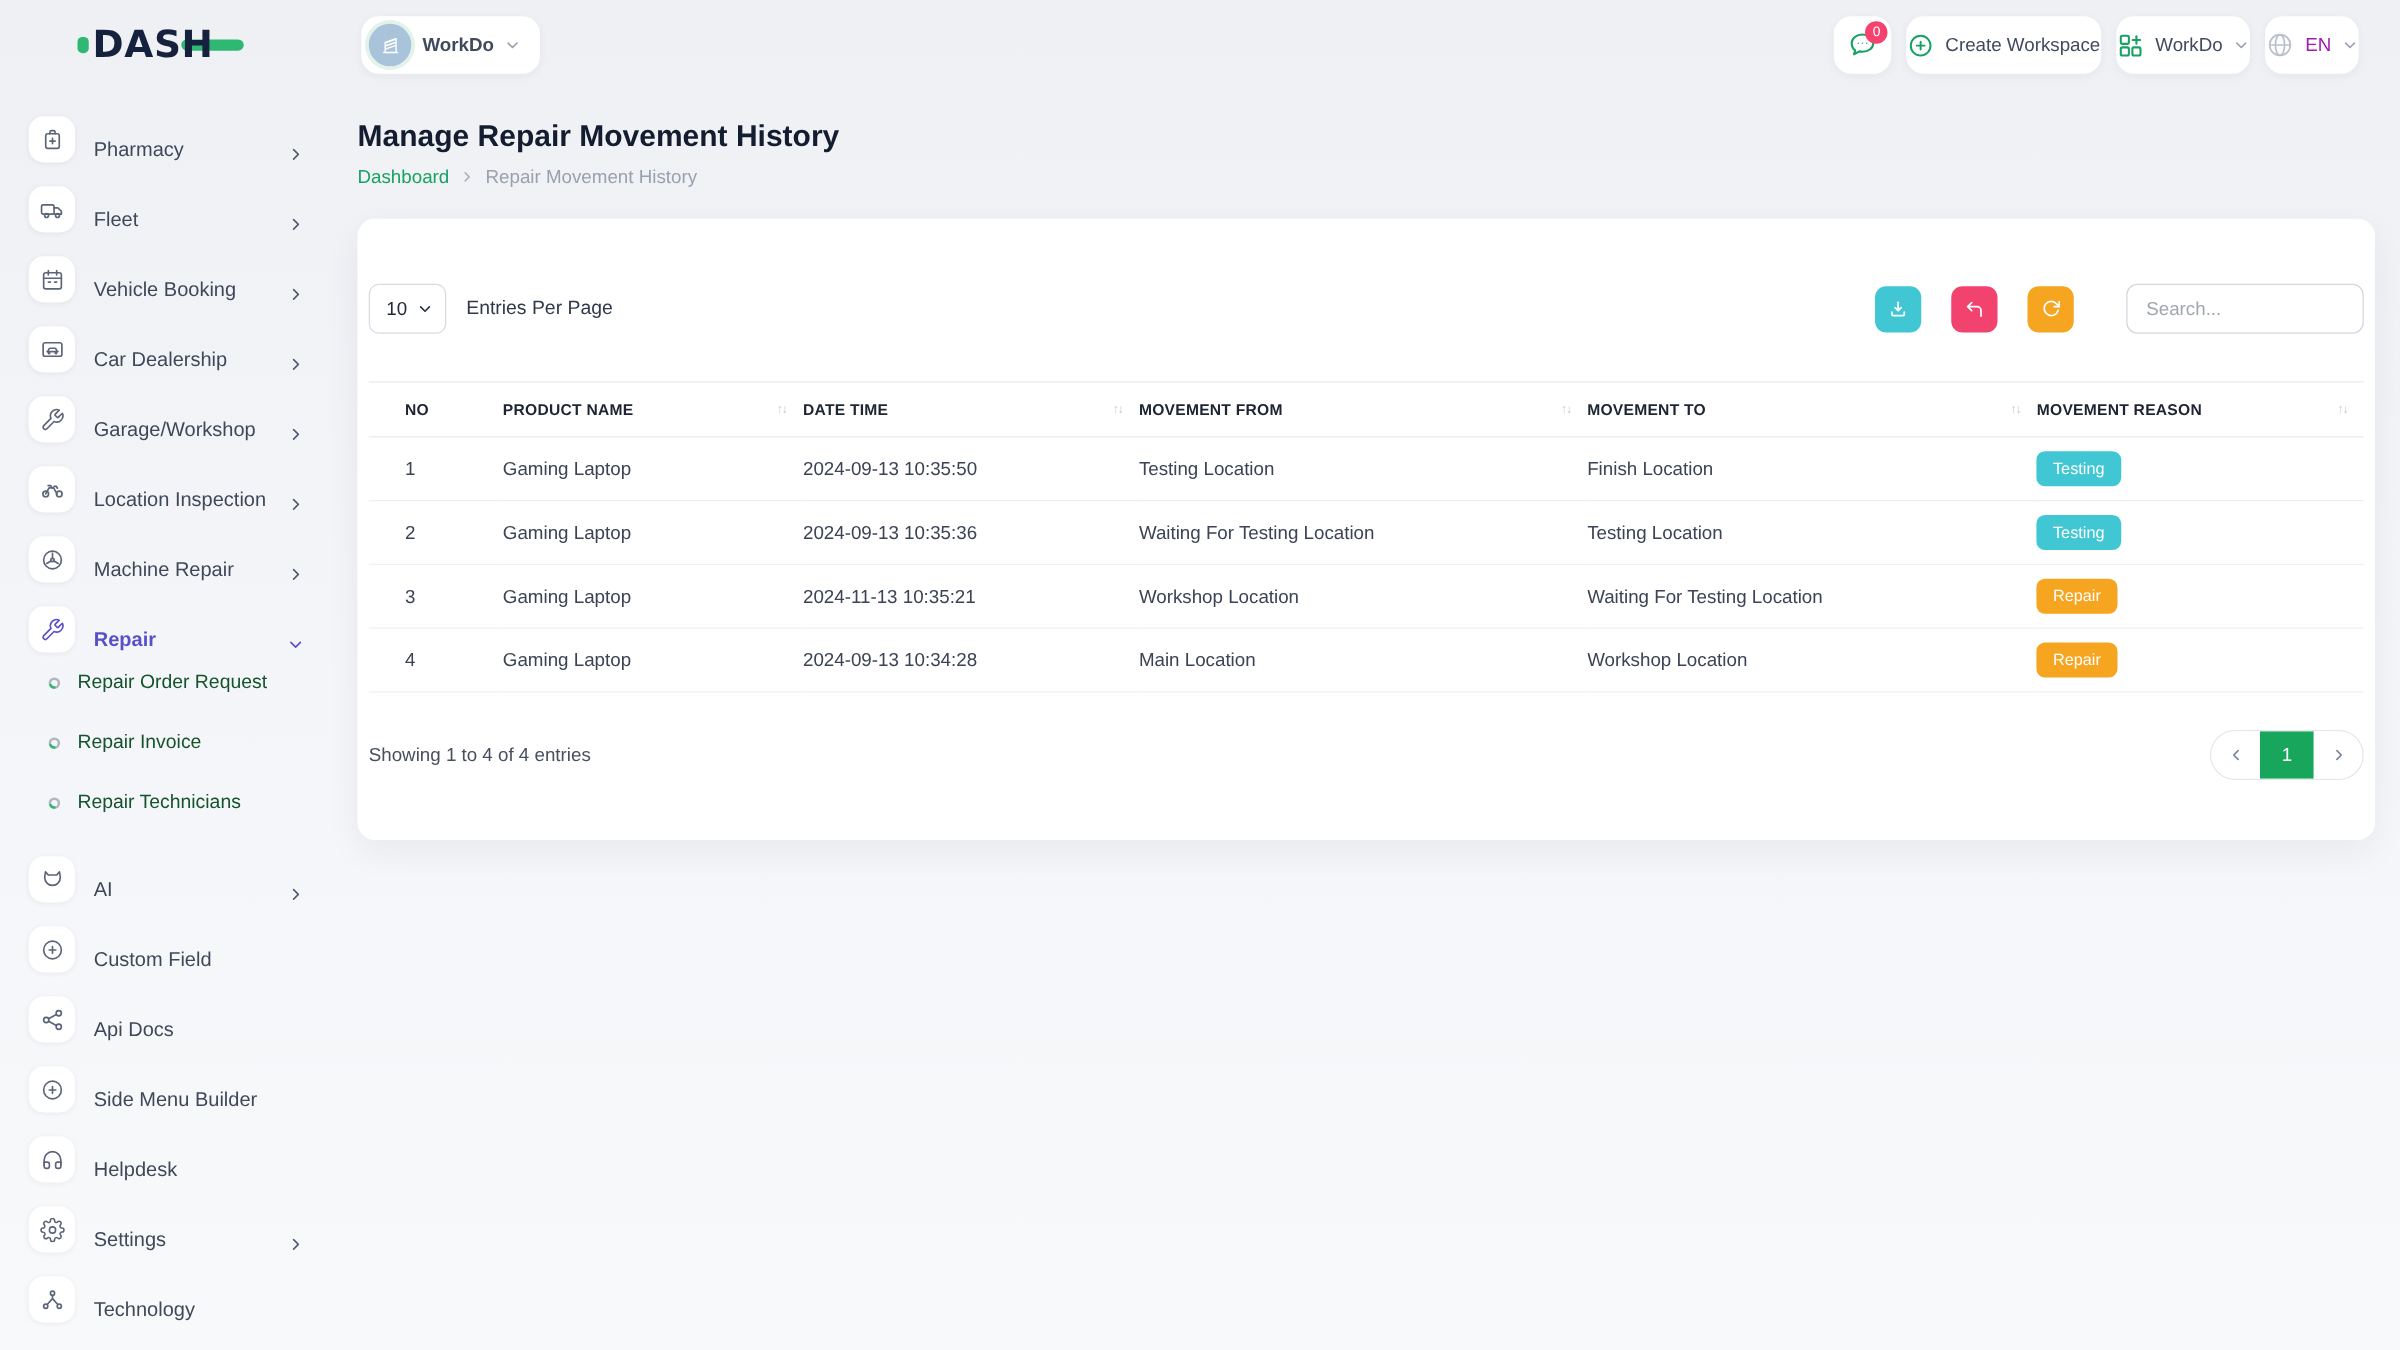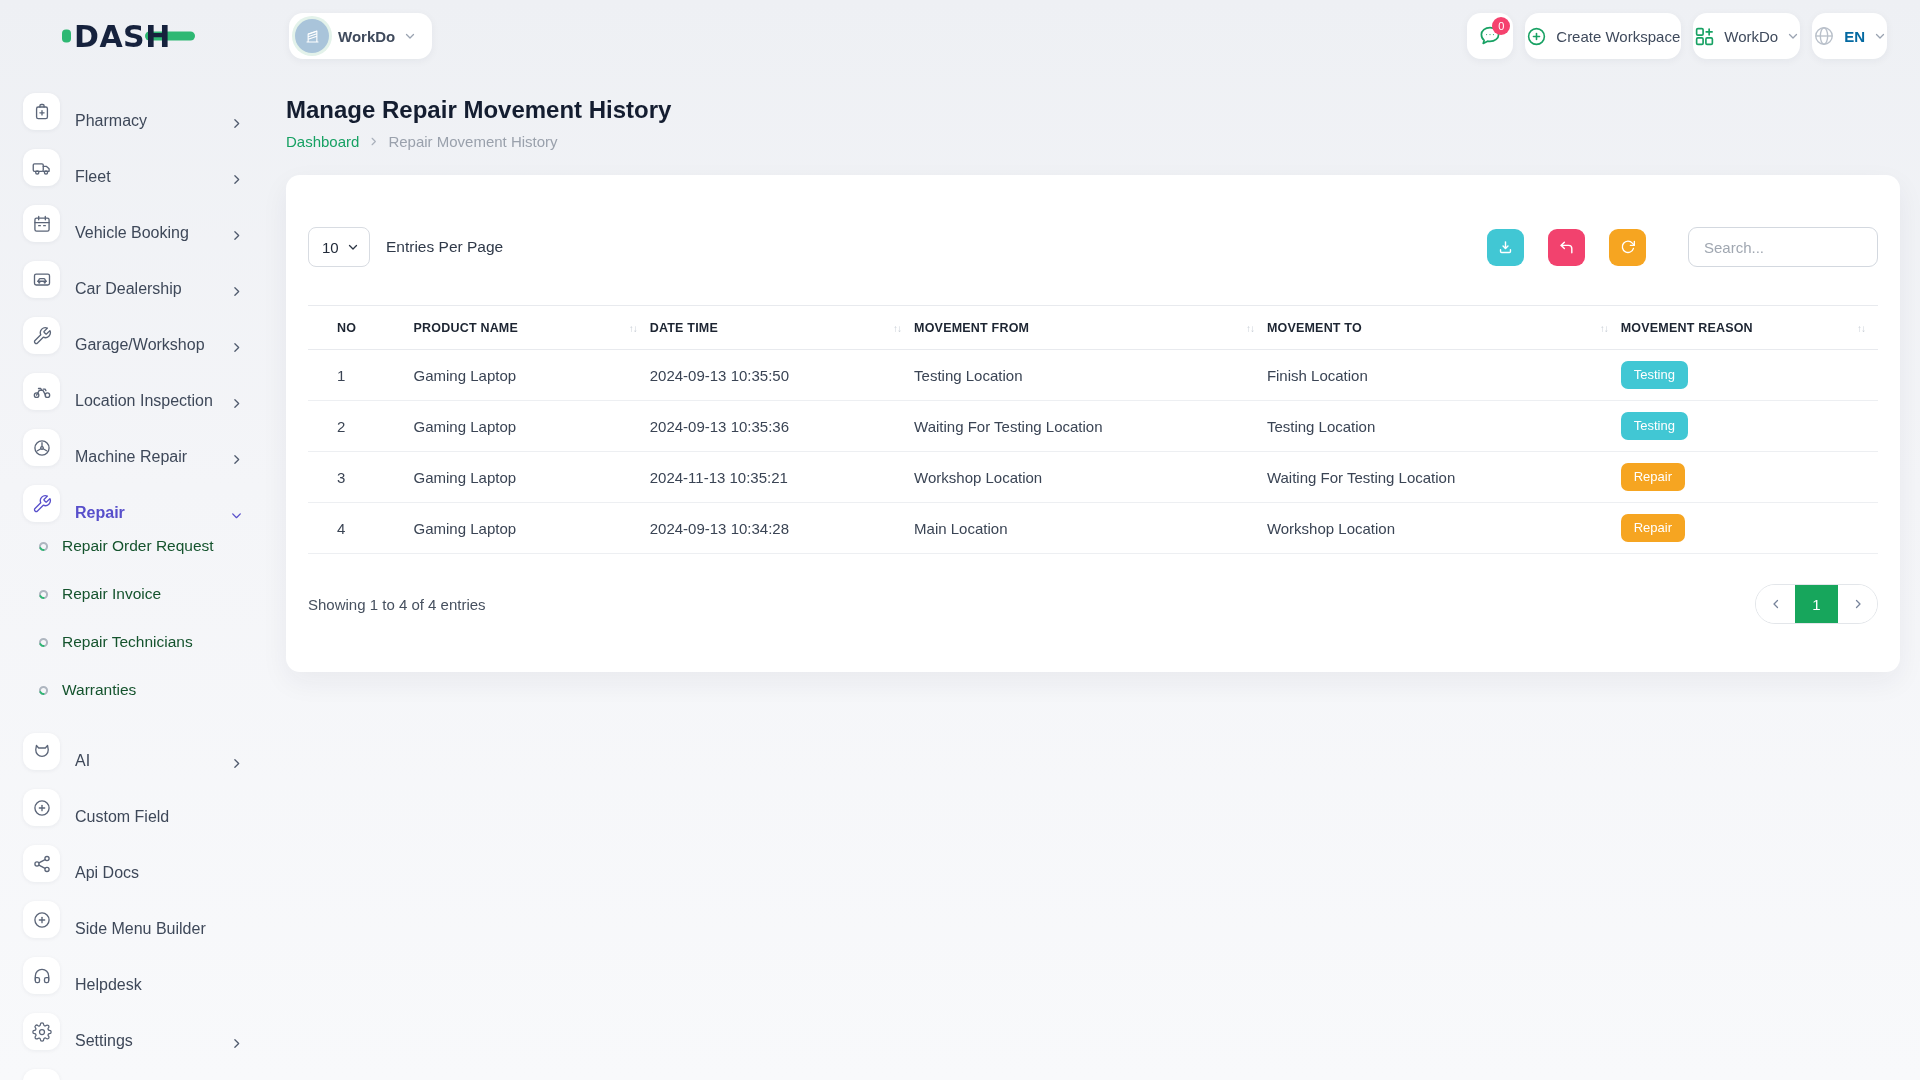--- a/index.html
+++ b/index.html
@@ -19,21 +19,21 @@
   .logo-dash{width:50px;height:9px;border-radius:5px;background:#2eb873;margin-left:-26px}
   .pill{height:46px;background:#fff;border-radius:14px;display:flex;align-items:center;gap:9px;
         padding:0 1px;box-shadow:0 2px 8px rgba(25,35,55,.05);font-size:15px;color:#3f4a5c;cursor:pointer}
   .ws-pill{position:absolute;left:289px;top:13px;padding:0 16px 0 6px;font-weight:600}
   .avatar{width:34px;height:34px;border-radius:50%;background:#a9c4da;display:flex;align-items:center;justify-content:center;box-shadow:0 0 0 3px #e3f2ea}
   .top-right{position:absolute;right:33px;top:13px;display:flex;align-items:center;gap:12px}
   .chat-pill{width:46px;justify-content:center;padding:0;position:relative}
   .count-badge{position:absolute;top:4px;right:3px;min-width:18px;height:18px;border-radius:9px;background:#f5426e;
                color:#fff;font-size:11px;display:flex;align-items:center;justify-content:center;padding:0 5px}
   .chev{color:#9aa3b1}
-  .lang-txt{color:#0369a1;font-weight:700}
+  .lang-txt{color:#a21caf;font-weight:400}
 
   
   .shell{display:flex;height:1008px}
 
   
   .sidebar{width:265px;flex:0 0 265px;padding-top:2px}
   .s-item{height:56px;display:flex;align-items:flex-end;padding:0 22px 0 23px;cursor:pointer}
   .s-icon{width:37px;height:37px;background:#fff;border-radius:12px;flex:0 0 37px;display:flex;align-items:center;justify-content:center;
           color:#5b6578;box-shadow:0 1px 4px rgba(25,35,55,.06)}
   .s-label{margin-left:15px;font-size:16px;font-weight:500;color:#3e4859;flex:1;white-space:nowrap}
@@ -44,21 +44,21 @@
   .s-sub{height:48px;display:flex;align-items:center;padding-left:38px;cursor:pointer}
   .s-sub-label{margin-left:13px;font-size:15.5px;color:#14532d}
 
   
   .main{flex:1;padding:0 20px 0 21px}
   .page-title{margin-top:24px;font-size:24px;line-height:28px;font-weight:700;color:#141d30}
   .breadcrumb{margin-top:9px;display:flex;align-items:center;gap:9px;font-size:15px}
   .bc-home{color:#17a163;cursor:pointer}
   .bc-current{color:#9aa1ac}
 
-  .card{margin-top:25px;background:#fff;border-radius:14px;box-shadow:0 10px 28px rgba(30,40,70,.06);padding:52px 22px 48px}
+  .card{margin-top:25px;background:#fff;border-radius:14px;box-shadow:0 10px 28px rgba(30,40,70,.06);padding:52px 9px 48px}
 
   .controls{display:flex;align-items:center}
   .select-box{width:62px;height:40px;border:1px solid #d8dce2;border-radius:8px;background:#fff;display:flex;align-items:center;
               justify-content:space-between;padding:0 10px 0 13px;font-size:15px;color:#222b3a;cursor:pointer}
   .entries-label{margin-left:16px;font-size:15.5px;color:#2f3949}
   .controls-right{margin-left:auto;display:flex;align-items:center;gap:24px}
   .icon-btn{width:37px;height:37px;border:none;border-radius:9px;display:flex;align-items:center;justify-content:center;color:#fff;cursor:pointer}
   .btn-cyan{background:#41c7d4}.btn-pink{background:#f2426e}.btn-orange{background:#f6a521}
   .search{width:190px;height:40px;border:1px solid #d3d8df;border-radius:9px;padding:0 15px;font-size:15px;color:#333;margin-left:18px;outline:none;background:#fff}
   .search::placeholder{color:#a0a7b1}
@@ -305,27 +305,20 @@
           <path d="M2.6 7.8A3.9 3.9 0 0 0 6 9.9" stroke="#2eb873" stroke-width="2.2" stroke-linecap="round"></path>
         </svg>
     <span class="s-sub-label">Repair Invoice</span>
   </div>
   <div class="s-sub">
     <svg width="11" height="11" viewBox="0 0 12 12" fill="none">
           <circle cx="6" cy="6" r="3.9" stroke="#aeb6c0" stroke-width="2.2"></circle>
           <path d="M2.6 7.8A3.9 3.9 0 0 0 6 9.9" stroke="#2eb873" stroke-width="2.2" stroke-linecap="round"></path>
         </svg>
     <span class="s-sub-label">Repair Technicians</span>
-  </div>
-  <div class="s-sub">
-    <svg width="11" height="11" viewBox="0 0 12 12" fill="none">
-          <circle cx="6" cy="6" r="3.9" stroke="#aeb6c0" stroke-width="2.2"></circle>
-          <path d="M2.6 7.8A3.9 3.9 0 0 0 6 9.9" stroke="#2eb873" stroke-width="2.2" stroke-linecap="round"></path>
-        </svg>
-    <span class="s-sub-label">Warranties</span>
   </div>
 
   <div class="s-item">
     <span class="s-icon">
           <svg width="20" height="20" viewBox="0 0 24 24" fill="none" stroke="currentColor" stroke-width="1.6" stroke-linecap="round" stroke-linejoin="round">
             <path d="M5.3 4.2 8 7.2h8l2.7-3 .8 5.1c0 4.6-3.3 7.9-7.5 7.9s-7.5-3.3-7.5-7.9z"></path>
           </svg>
         </span>
     <span class="s-label">AI</span>
     <span class="s-chev">

